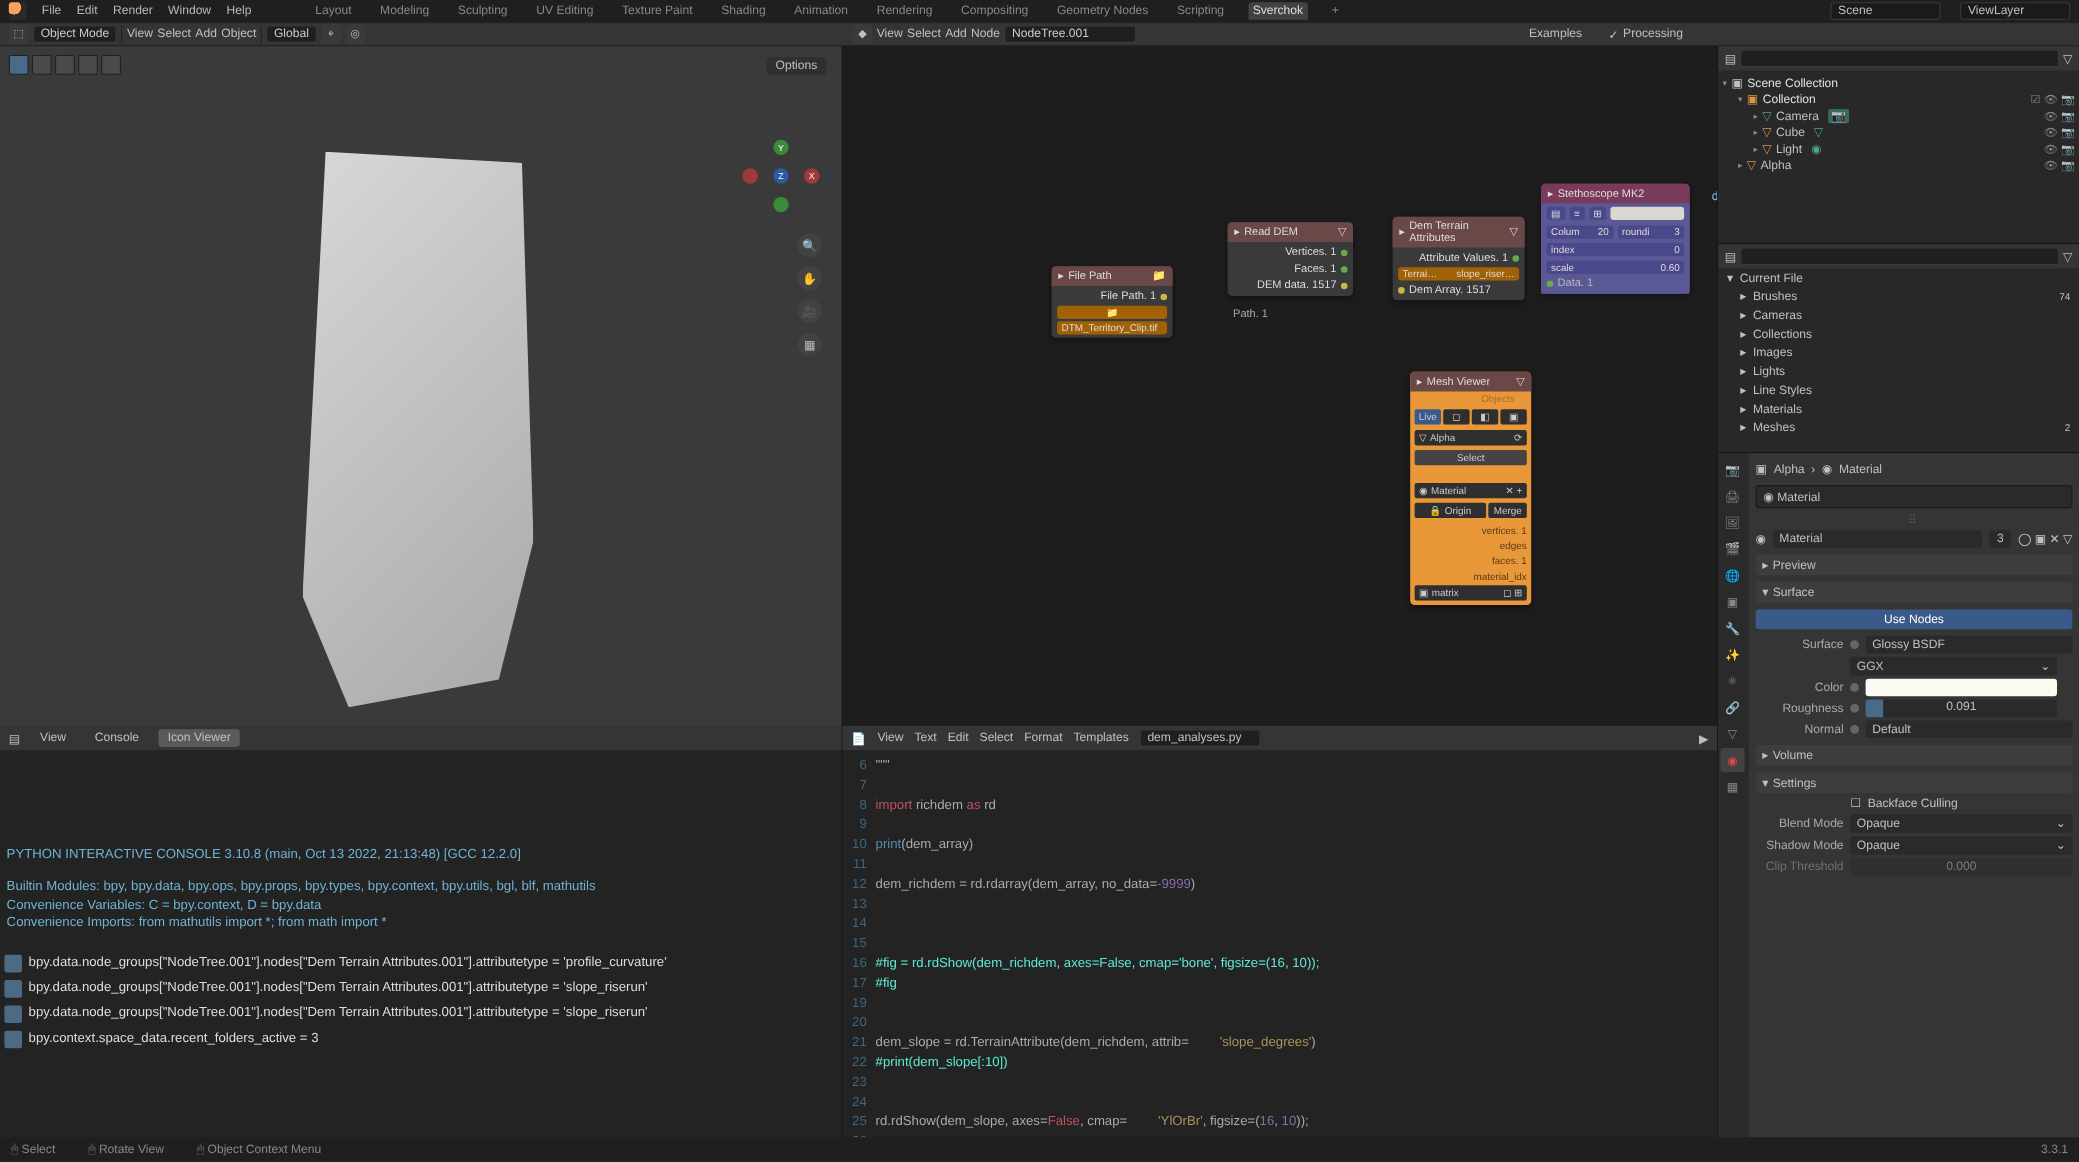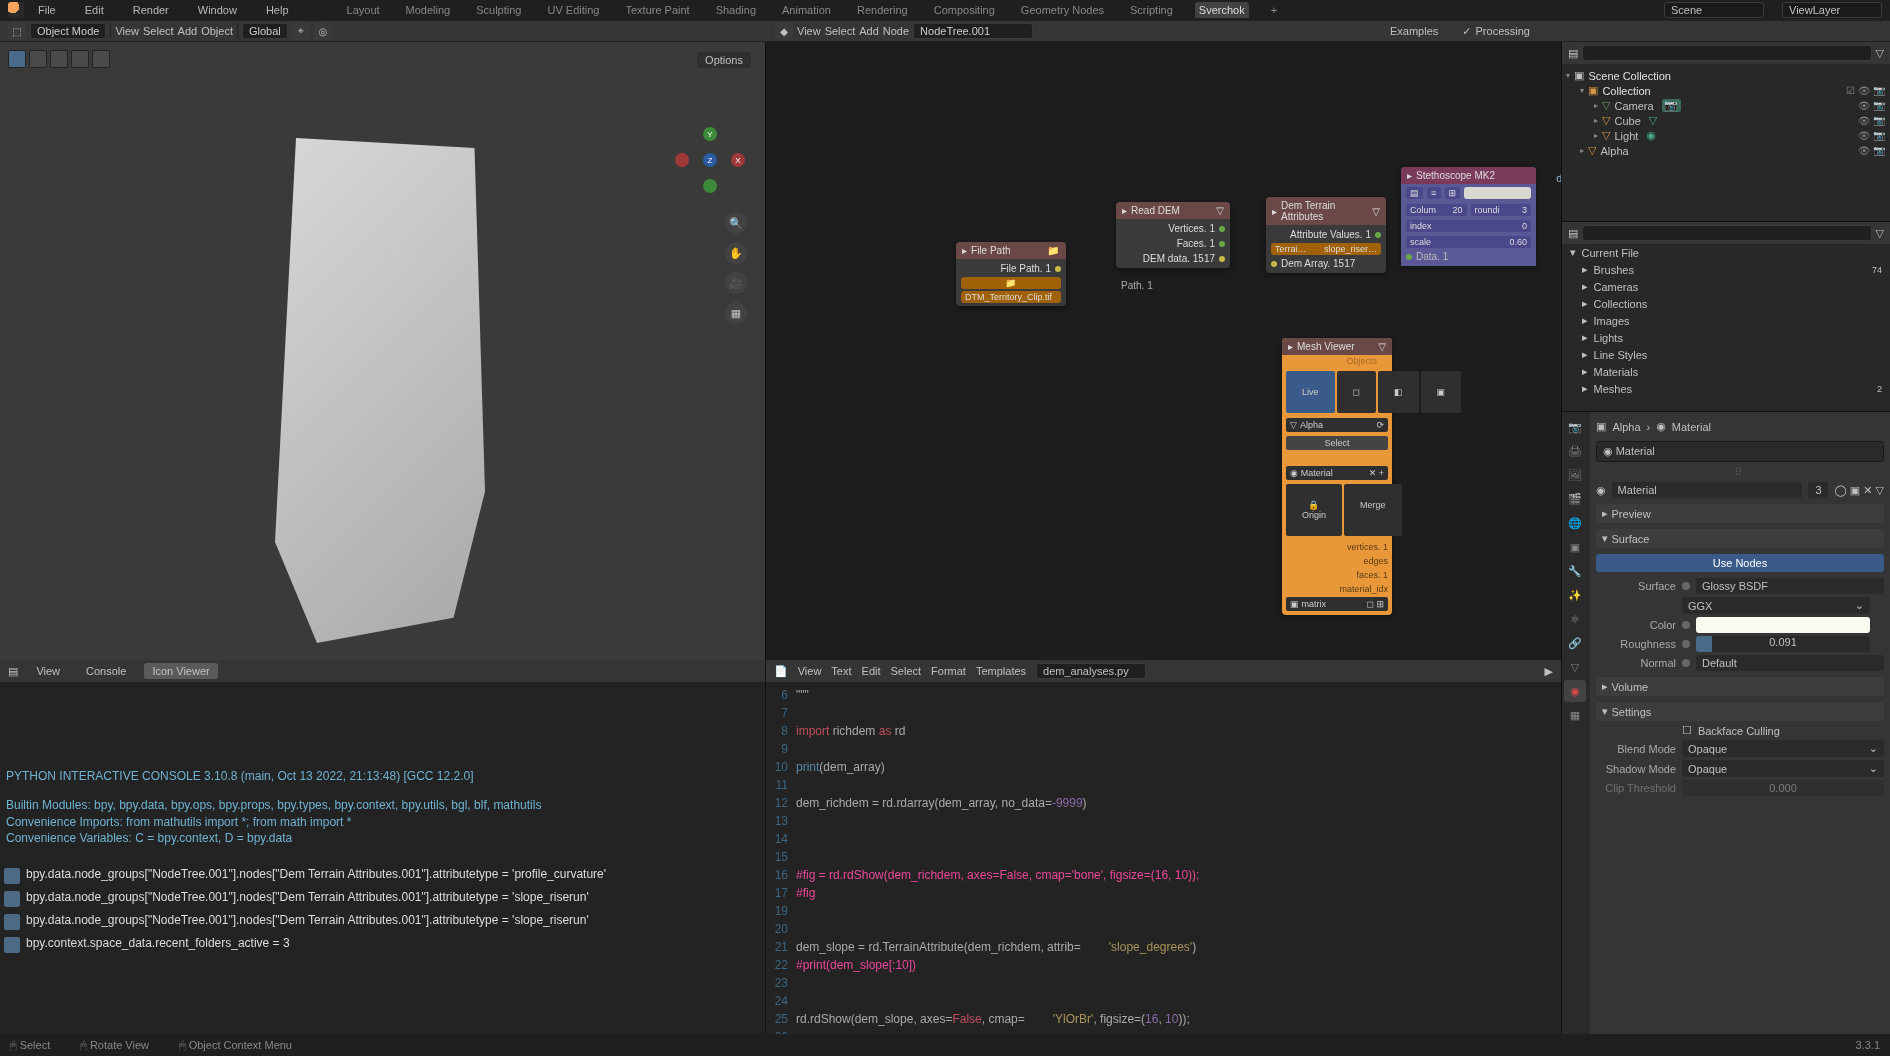--- a/index.html
+++ b/index.html
@@ -1,19 +1,19 @@
 <!DOCTYPE html>
 <html><head>
 <meta charset="utf-8">
 <style>
 * { margin: 0; padding: 0; box-sizing: border-box; font-family: sans-serif; }
 body { background: #2a2a2a; color: #c0c0c0; font-size: 11px; width: 1890px; height: 1056px; overflow: hidden; position: relative; }
 .topbar { height: 20px; background: #1f1f1f; display: flex; align-items: center; padding: 0 8px; gap: 14px; }
 .topbar .logo { width: 16px; height: 16px; background: radial-gradient(circle at 30% 30%, #f7a35c 40%, #2a2a2a 41%); border-radius: 3px; }
-.topbar .menu { display: flex; gap: 29px; }
+.topbar .menu { display: flex; gap: 14px; }
 .topbar .menu span { color: #b8b8b8; cursor: pointer; }
 .workspace-tabs { display: flex; gap: 18px; margin-left: 40px; color: #888; }
 .workspace-tabs span { padding: 2px 4px; cursor: pointer; }
 .workspace-tabs .active { background: #424242; border-radius: 3px 3px 0 0; color: #ddd; }
 .topbar-right { margin-left: auto; display: flex; gap: 18px; align-items: center; }
 .topbar-right .field { background: #1a1a1a; border: 1px solid #3a3a3a; padding: 1px 6px; border-radius: 3px; min-width: 100px; }
 
 .toolbar2 { height: 22px; background: #353535; display: flex; align-items: center; padding: 0 8px; gap: 8px; border-top: 1px solid #222; border-bottom: 1px solid #222; }
 .toolbar2 .sep { width: 1px; height: 16px; background: #222; }
 .toolbar2 select, .toolbar2 .drop { background: #1f1f1f; border: 1px solid #3a3a3a; color: #ccc; padding: 1px 6px; border-radius: 3px; font-size: 11px; }
@@ -64,39 +64,39 @@
 .node-terrain .nhdr { background: #6b4848; }
 .node-steth { left: 635px; top: 125px; width: 135px; background: #5b5896; }
 .node-steth .nhdr { background: #7a3b5a; }
 .node-steth .nbody { background: #5b5896; }
 .node-steth .row2 { display: flex; gap: 4px; }
 .node-steth .cell { flex: 1; background: #4a478a; padding: 1px 4px; border-radius: 3px; font-size: 9px; display: flex; justify-content: space-between; }
 .node-mesh { left: 516px; top: 296px; width: 110px; background: #e89838; color: #222; }
 .node-mesh .nhdr { background: #6b4848; color: #ddd; }
 .node-mesh .nbody { padding: 4px; }
 .node-mesh .btns { display: flex; gap: 2px; margin-bottom: 3px; }
-.node-mesh .btn { flex: 1; background: #2f2f2f; color: #ccc; font-size: 9px; padding: 16px; text-align: center; border-radius: 2px; }
+.node-mesh .btn { flex: 1; background: #2f2f2f; color: #ccc; font-size: 9px; padding: 2px; text-align: center; border-radius: 2px; }
 .node-mesh .fld { background: #2f2f2f; color: #ccc; padding: 2px 4px; font-size: 9px; border-radius: 2px; margin-bottom: 2px; display: flex; align-items: center; gap: 3px; }
 .node-mesh .out { text-align: right; font-size: 9px; padding: 1px 0; color: #5a3a14; }
 .node-mesh .objlbl { text-align: right; font-size: 9px; color: #a86a2a; padding: 1px 15px; }
 
 .data-text { position: absolute; left: 790px; top: 130px; font-family: monospace; font-size: 11px; color: #8ab8d8; white-space: pre; }
 
 .text-area { flex: 1; background: #232323; display: flex; flex-direction: column; }
 .text-hdr { height: 22px; background: #353535; display: flex; align-items: center; gap: 10px; padding: 0 8px; }
 .text-hdr .fname { background: #1f1f1f; border: 1px solid #3a3a3a; padding: 1px 6px; border-radius: 3px; min-width: 110px; }
 .text-body { flex: 1; padding: 4px 0; font-family: monospace; font-size: 12px; line-height: 1.5; overflow: hidden; }
 .text-body .ln { display: flex; }
 .text-body .num { width: 30px; color: #3d6682; text-align: right; padding-right: 8px; flex-shrink: 0; }
 .text-body .code { color: #aaa; white-space: pre; }
 .text-body .kw { color: #c05060; }
 .text-body .fn { color: #5a8aa8; }
 .text-body .str { color: #a8945a; margin-left: 28px; }
 .text-body .num2 { color: #8a6aa8; }
-.text-body .cm { color: #ec4899; }
+.text-body .cm { color: #5eead4; }
 
 .outliner { flex: 0 0 180px; background: #282828; border-bottom: 1px solid #111; }
 .outliner-hdr { height: 22px; background: #353535; display: flex; align-items: center; padding: 0 6px; gap: 4px; }
 .outliner-hdr input { flex: 1; background: #1f1f1f; border: 1px solid #3a3a3a; color: #ccc; padding: 1px 4px; border-radius: 3px; font-size: 11px; }
 .outliner-tree { padding: 4px; }
 .outliner-tree .item { display: flex; align-items: center; gap: 4px; padding: 1px 0; }
 .outliner-tree .indent1 { padding-left: 14px; }
 .outliner-tree .indent2 { padding-left: 28px; }
 .outliner-tree .icons { margin-left: auto; display: flex; gap: 3px; font-size: 10px; color: #888; }
 .outliner-tree .tri { color: #888; font-size: 8px; }
@@ -225,22 +225,22 @@
         <span class="iconbtn">▤</span>
         <span class="tabbtn">View</span>
         <span class="tabbtn">Console</span>
         <span class="tabbtn active">Icon Viewer</span>
       </div>
       <div class="console-body">
         <div style="height:80px"></div>
         <div class="blue">PYTHON INTERACTIVE CONSOLE 3.10.8 (main, Oct 13 2022, 21:13:48) [GCC 12.2.0]</div>
         <div style="height:12px"></div>
         <div class="blue">Builtin Modules:       bpy, bpy.data, bpy.ops, bpy.props, bpy.types, bpy.context, bpy.utils, bgl, blf, mathutils</div>
+        <div class="blue">Convenience Variables: C = bpy.context, D = bpy.data</div>
         <div class="blue">Convenience Imports:   from mathutils import *; from math import *</div>
-        <div class="blue">Convenience Variables: C = bpy.context, D = bpy.data</div>
         <div style="height:12px"></div>
         <div class="blue">&gt;&gt;&gt; </div>
       </div>
       <div class="icon-viewer-list">
         <div class="row">
             <div class="cube"></div>
             <span>bpy.data.node_groups["NodeTree.001"].nodes["Dem Terrain Attributes.001"].attributetype = 'profile_curvature'</span>
           </div>
         <div class="row">
             <div class="cube"></div>

